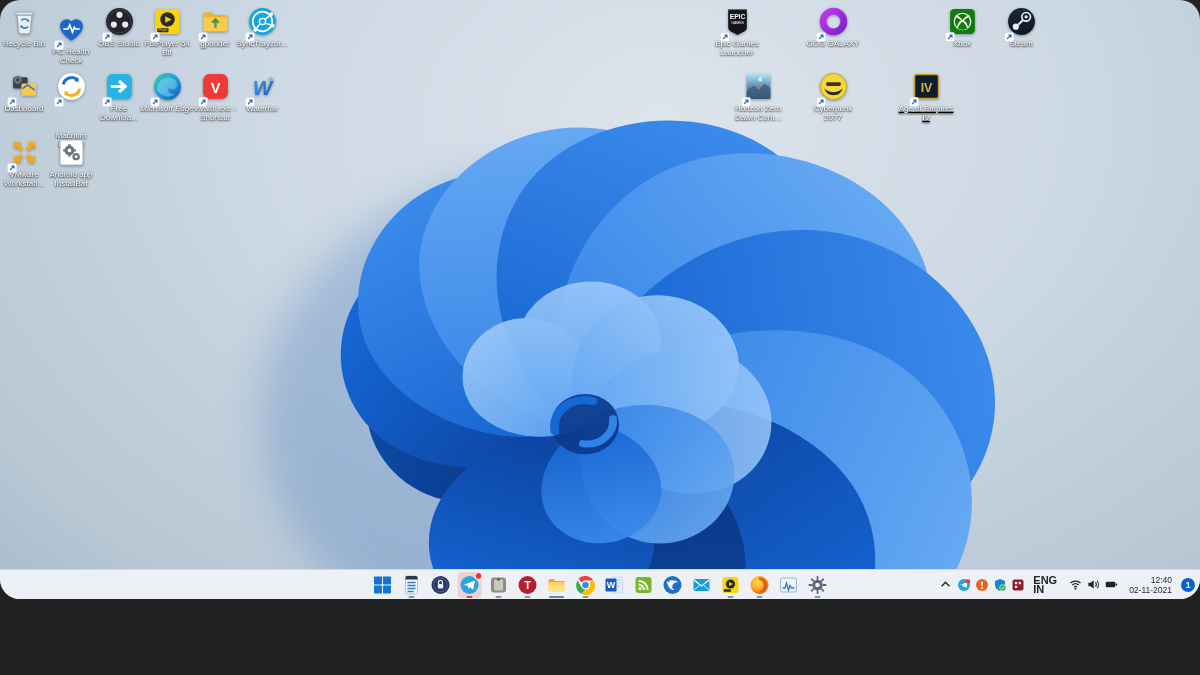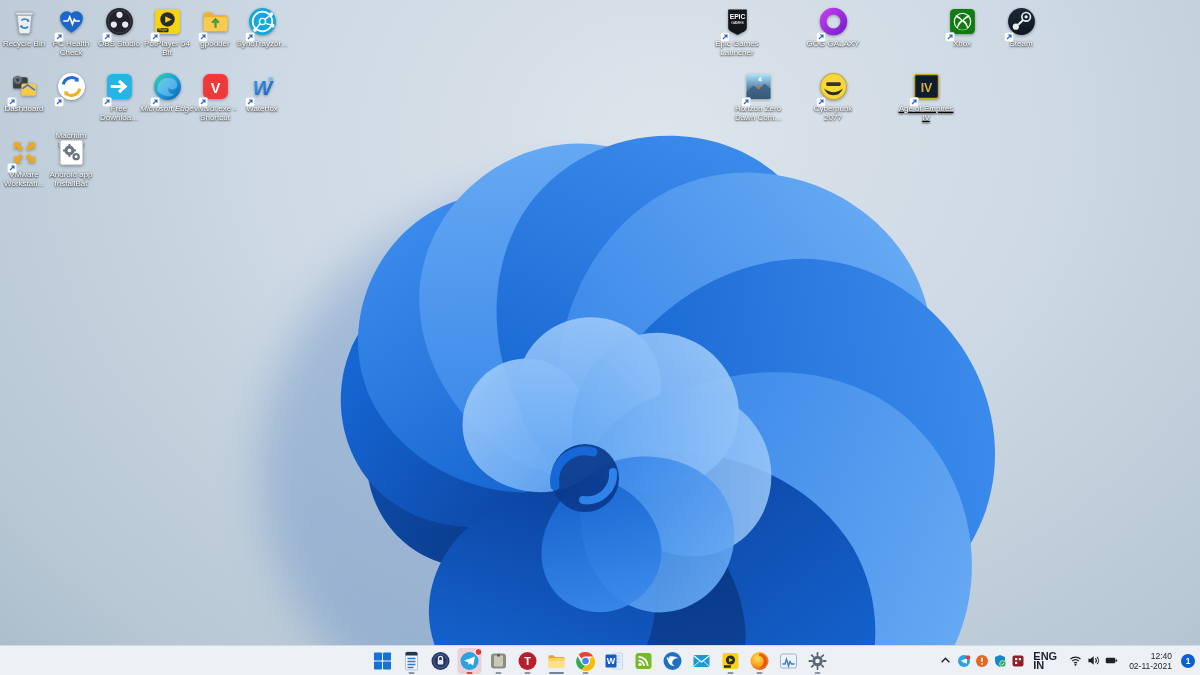--- a/index.html
+++ b/index.html
@@ -1,18 +1,18 @@
 <!DOCTYPE html>
 <html><head>
 <meta charset="utf-8">
 <style>
   html,body{margin:0;padding:0;background:#222;}
   *{box-sizing:border-box;font-family:"Liberation Sans",sans-serif;-webkit-user-select:none;user-select:none;}
-  .screen{position:relative;width:1200px;height:675px;overflow:hidden;
-    background:radial-gradient(ellipse at 55% 20%, #dde4ec 0%, #ccd8e3 45%, #b7c7d4 85%, #a9bbca 100%);}
+  .screen{position:relative;width:1200px;height:599px;overflow:hidden;
+    background:radial-gradient(ellipse at 55% 20%, #dde4ec 0%, #ccd8e3 45%, #b7c7d4 85%, #a9bbca 100%);border-radius:20px;}
   .wallpaper{position:absolute;inset:0;width:100%;height:100%;}
   
   .desk-icon{position:absolute;width:56px;display:flex;flex-direction:column;align-items:center;cursor:default;}
   .desk-icon .glyph{width:31px;height:31px;position:relative;}
   .desk-icon .glyph > svg{width:100%;height:100%;filter:drop-shadow(0 1px 1.5px rgba(0,0,0,.35));}
   .shortcut-badge{position:absolute;left:-2px;bottom:-1px;width:10px;height:10px;}
   .desk-label{margin-top:2px;font-size:8px;line-height:9px;color:#fff;text-align:center;
     text-shadow:0 1px 2px rgba(0,0,0,.85),0 0 2px rgba(0,0,0,.5);max-width:56px;}
   
   .taskbar{position:absolute;left:0;right:0;bottom:0;height:30px;background:#edf1f6;
@@ -105,21 +105,21 @@
             <rect x="6.5" y="6" width="17" height="2.6" rx="1.3" fill="#dfe5ea" stroke="#9aa7b4" stroke-width=".7"></rect>
             <g stroke="#2f7bd0" stroke-width="1.6" fill="none">
               <path d="M12 14a4.5 4.5 0 0 1 6.5 0"></path>
               <path d="M18.5 20a4.5 4.5 0 0 1-6.5 0"></path>
             </g>
             <path d="M18.5 12.5l1.5 2.5-3 .3Z" fill="#2f7bd0"></path>
             <path d="M11.8 21.5l-1.5-2.5 3-.3Z" fill="#2f7bd0"></path>
           </svg></div>
         <div class="desk-label">Recycle Bin</div>
       </div>
-      <div class="desk-icon" style="left: 43px; top: 6px;">
+      <div class="desk-icon" style="left: 43px; top: 14px;">
         <div class="glyph"><svg viewBox="0 0 30 30">
             <path d="M15 26C8 21 4 16.5 4 11.5 4 7.9 6.9 5 10.5 5c1.9 0 3.6.9 4.5 2.3C15.9 5.9 17.6 5 19.5 5 23.1 5 26 7.9 26 11.5 26 16.5 22 21 15 26Z" fill="#1b66c9"></path>
             <path d="M7 14.5h4.5l1.8-4 2.6 7 1.8-4.5 1.3 1.5H23" stroke="#fff" stroke-width="1.6" fill="none"></path>
           </svg><div class="shortcut-badge"><svg viewBox="0 0 10 10">
               <rect x=".3" y=".3" width="9.4" height="9.4" rx="2" fill="#fff" stroke="#b9c4cf" stroke-width=".5"></rect>
               <path d="M3 7 7 3M4.2 3H7v2.8" stroke="#2667c9" stroke-width="1.1" fill="none"></path>
             </svg></div></div>
         <div class="desk-label">PC Health Check</div>
       </div>
       <div class="desk-icon" style="left: 91px; top: 6px;">

